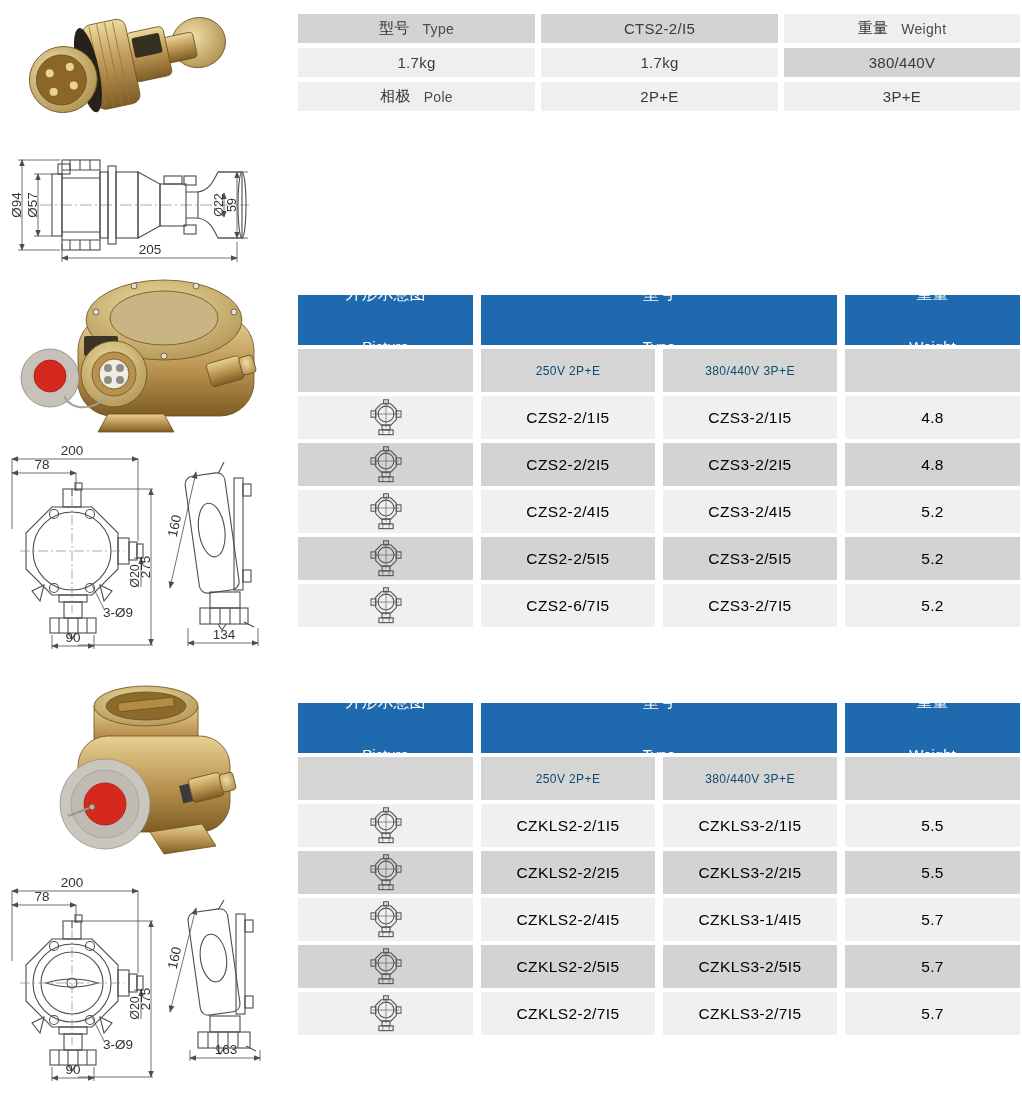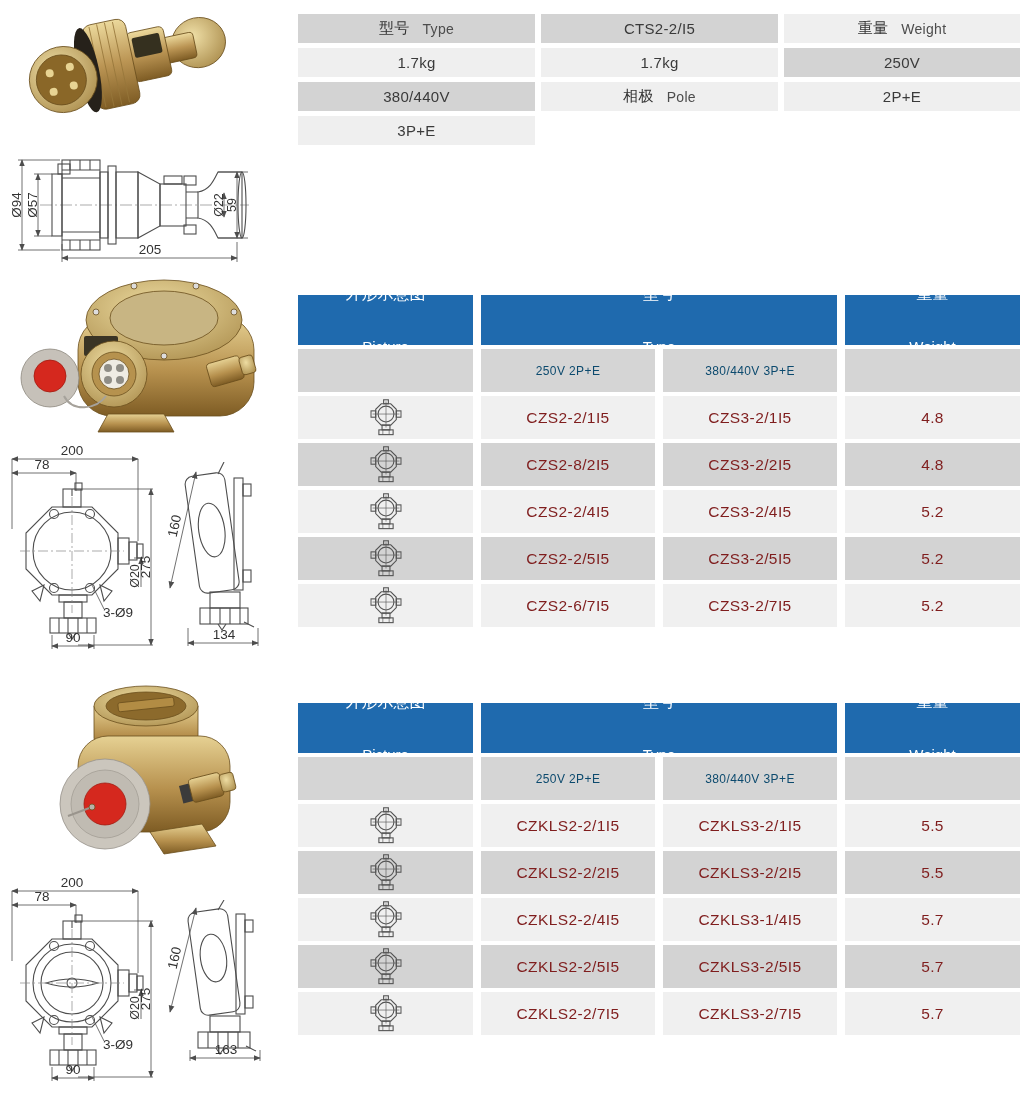--- a/index.html
+++ b/index.html
@@ -25,21 +25,21 @@
   .hblue{background:#1f6aae;color:#fff;display:flex;flex-direction:column;
       align-items:center;justify-content:center;line-height:1.25;}
   .hblue .cn{font-size:16px;}
   .hblue .en{font-size:15px;margin-top:34px;}
   .span2{grid-column:2/4;}
   .sub{background:#d5d5d5;display:flex;align-items:center;justify-content:center;
       font-size:12px;color:#0c4a6e;letter-spacing:.4px;}
   .r-light{background:#f0f0f0;}
   .r-dark{background:#d3d3d3;}
   .tcell{display:flex;align-items:center;justify-content:center;
-      font-size:15.5px;color:#7f1d1d;letter-spacing:.4px;}
+      font-size:15.5px;color:#000000;letter-spacing:.4px;}
   .icon-cell{display:flex;align-items:center;justify-content:center;}
   .row-icon{width:34px;height:38px;}
 
   
   svg text{font-family:"Liberation Sans",sans-serif;fill:#333;}
   .dimtxt{font-size:13.5px;}
   .dimtxt-s{font-size:12.5px;}
 </style>
 </head>
 <body>
@@ -158,21 +158,20 @@
         <span class="lbl-cn">型号</span>
         <span class="lbl-en">Type</span>
       </div>
     <div class="cell dark">CTS2-2/I5</div>
     <div class="cell light">
         <span class="lbl-cn">重量</span>
         <span class="lbl-en">Weight</span>
       </div>
     <div class="cell light">1.7kg</div>
     <div class="cell light">1.7kg</div>
-    <div class="cell dark">250V</div>
     <div class="cell dark">380/440V</div>
     <div class="cell light">
         <span class="lbl-cn">相极</span>
         <span class="lbl-en">Pole</span>
       </div>
     <div class="cell light">2P+E</div>
     <div class="cell light">3P+E</div>
   </div>
 
   <svg class="abs" style="left:12px;top:264px" width="248" height="172" viewBox="0 0 248 172">
@@ -330,21 +329,21 @@
       </div>
     <div class="tcell r-light">CZS2-2/1I5</div>
     <div class="tcell r-light">CZS3-2/1I5</div>
     <div class="tcell r-light">4.8</div>
 
     <div class="tcell icon-cell r-dark">
         <svg class="row-icon" viewBox="0 0 40 48">
           <use href="#sock-icon"></use>
         </svg>
       </div>
-    <div class="tcell r-dark">CZS2-8/2I5</div>
+    <div class="tcell r-dark">CZS2-2/2I5</div>
     <div class="tcell r-dark">CZS3-2/2I5</div>
     <div class="tcell r-dark">4.8</div>
 
     <div class="tcell icon-cell r-light">
         <svg class="row-icon" viewBox="0 0 40 48">
           <use href="#sock-icon"></use>
         </svg>
       </div>
     <div class="tcell r-light">CZS2-2/4I5</div>
     <div class="tcell r-light">CZS3-2/4I5</div>

